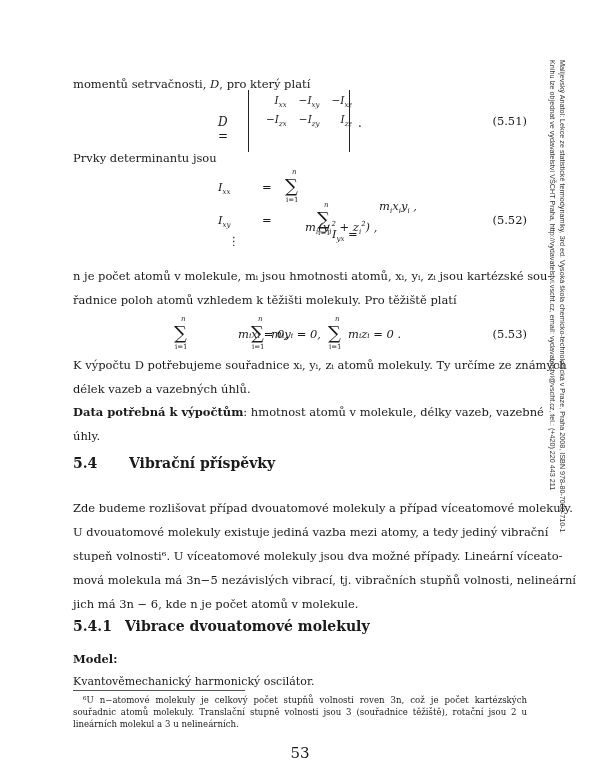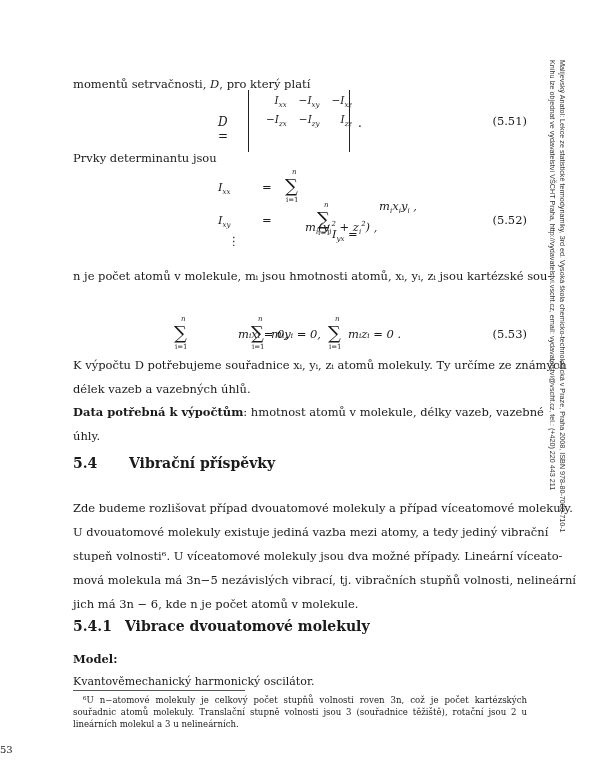--- a/index.html
+++ b/index.html
@@ -24,21 +24,21 @@
   .sub-i { position:absolute; font-size:7px; }
   .expr { position:absolute; font-size:11.5px; white-space:nowrap; }
   .h2 { position:absolute; left:73px; top:455px; font-size:14px; font-weight:bold; }
   .h2 .num { display:inline-block; width:56px; }
   .h3 { position:absolute; left:73px; top:618px; font-size:14px; font-weight:bold; }
   .h3 .num { display:inline-block; width:52px; }
   .fnrule { position:absolute; left:73px; top:690px; width:172px; height:1px; background:#555; }
   .fn { position:absolute; left:73px; top:694px; width:454px; font-size:8.6px; line-height:12px; }
   .fn .l { text-align:justify; text-align-last:justify; white-space:nowrap; }
   .fn .last { text-align-last:left; }
-  .pgnum { position:absolute; left:0; width:600px; top:744px; text-align:left; font-size:10px; }
+  .pgnum { position:absolute; left:0; width:600px; top:744px; text-align:center; font-size:15px; }
   .side { position:absolute; left:567px; top:60px; transform-origin:0 0; transform:rotate(90deg);
           font-family:"Liberation Sans",sans-serif; font-size:7.2px; line-height:9.5px; color:#333; white-space:nowrap; }
 </style>
 </head>
 <body>
 
 <div class="page">
 
   <div class="txt" style="top:72px;"><span>momentů setrvačnosti, </span><span class="m">D</span><span>, pro který platí</span></div>
 
@@ -80,20 +80,21 @@
     <span class="sup-n" style="left:324px; top:201px;">n</span>
     <span class="sigma" style="left:317px; top:210px;">∑</span>
     <span class="sub-i" style="left:318px; top:229px;">i=1</span>
     <span class="expr m" style="left:337px; top:199px;margin-left:42px;">m<sub>i</sub>x<sub>i</sub>y<sub>i</sub> ,</span>
 
     <span class="expr" style="left:228px; top:238px; line-height:7px;">⋮</span>
   </div>
   <span class="eqnum" style="top:213px;">(5.52)</span>
 
   <div class="txt j" style="top:264px;">n je počet atomů v molekule, mᵢ jsou hmotnosti atomů, xᵢ, yᵢ, zᵢ jsou kartézské sou-</div>
+  <div class="txt" style="top:288px;">řadnice poloh atomů vzhledem k těžišti molekuly. Pro těžiště platí</div>
 
   <div>
     <span class="sup-n" style="left:181px; top:315px;">n</span>
     <span class="sigma" style="left:174px; top:324px;">∑</span>
     <span class="sub-i" style="left:175px; top:343px;">i=1</span>
     <span class="expr m" style="left:194px; top:327px;margin-left:44px;">mᵢxᵢ = 0,</span>
 
     <span class="sup-n" style="left:258px; top:315px;">n</span>
     <span class="sigma" style="left:251px; top:324px;">∑</span>
     <span class="sub-i" style="left:252px; top:343px;">i=1</span>

